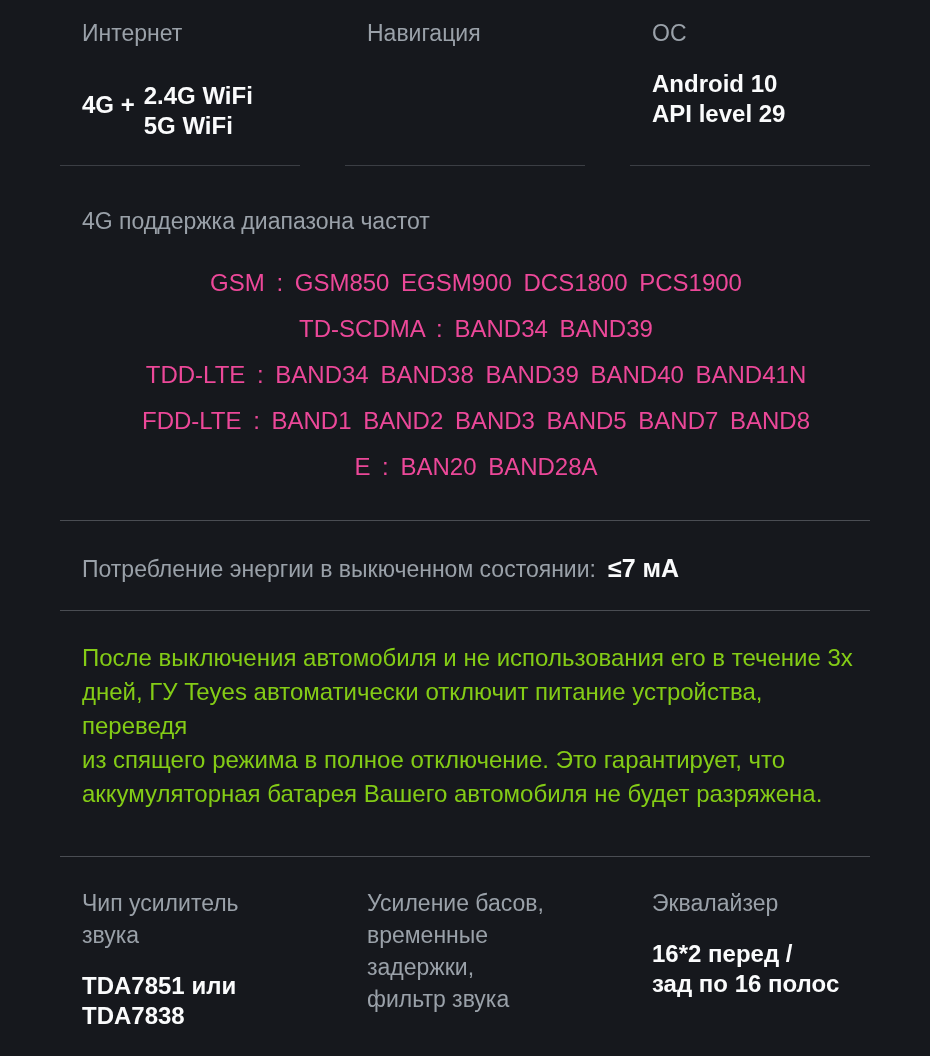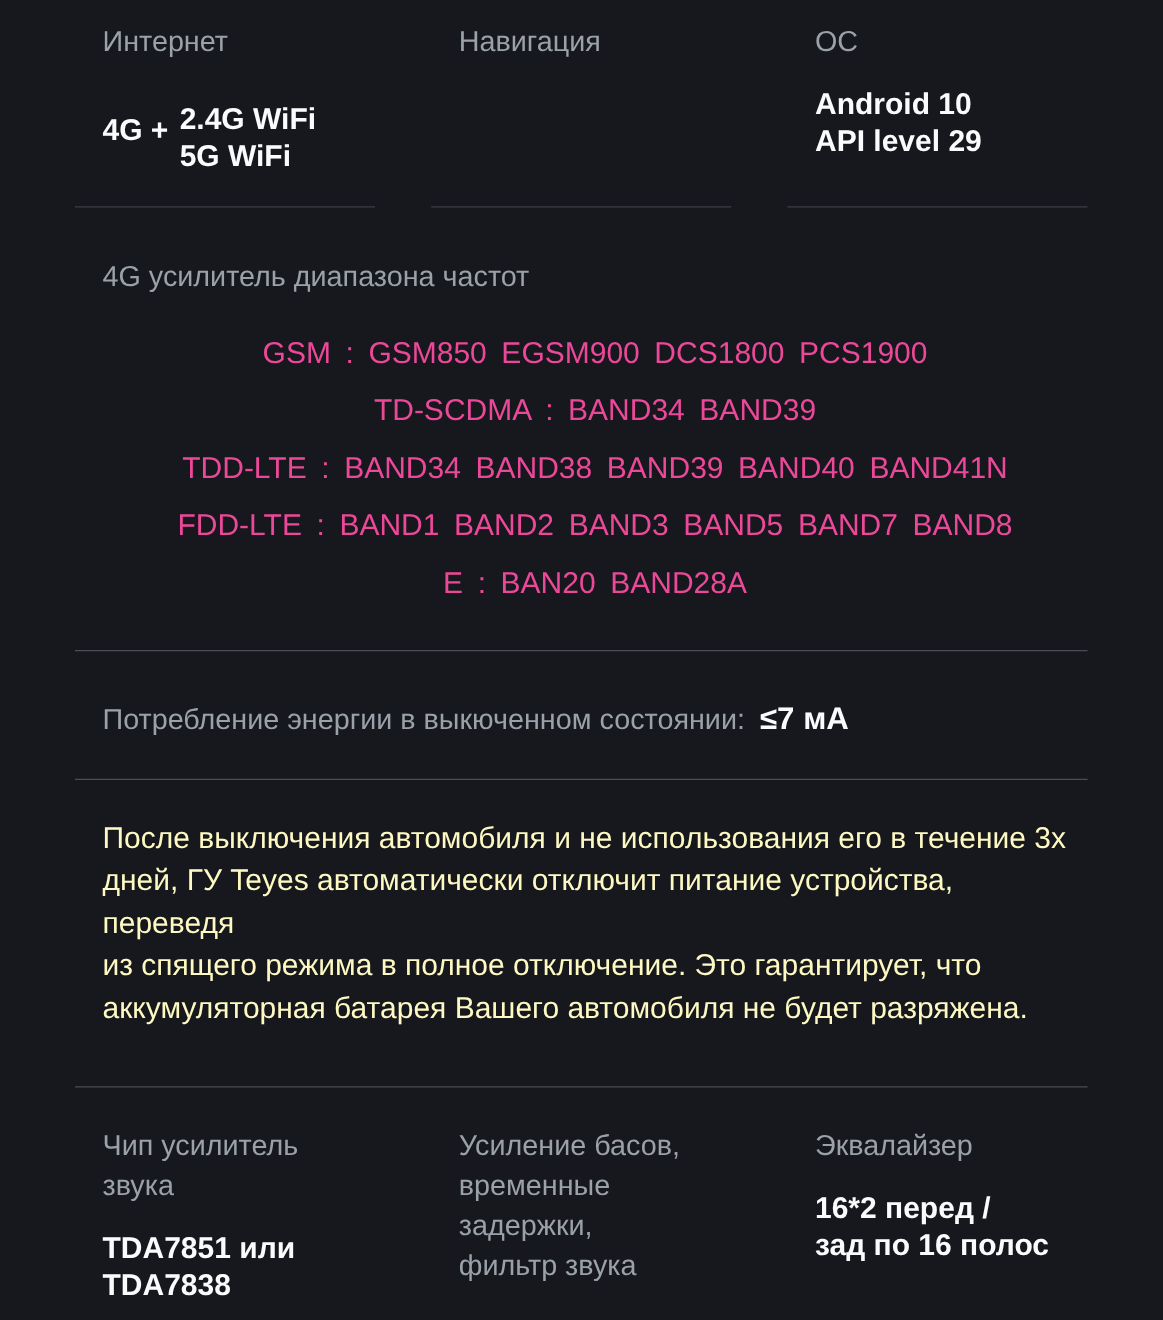--- a/index.html
+++ b/index.html
@@ -87,33 +87,33 @@
     margin: 0;
   }
   .divider-1 { margin-top: 39px; }
   .divider-2 { margin-top: 28px; }
   .divider-3 { margin-top: 45px; }
   
   .power-line {
     margin-top: 34px;
     margin-bottom: 20px;
     font-size: 23px;
-    line-height: 40px;
+    line-height: 26px;
   }
   .power-label { color: #9aa1a9; }
   .power-value {
     color: #fafbfc;
     font-weight: 700;
     font-size: 25px;
     margin-left: 12px;
   }
   
   .note {
     margin: 30px 0 0 0;
-    color: #fef9c3;
+    color: #84cc16;
     font-size: 24px;
     line-height: 34px;
     white-space: pre-line;
   }
   
   .bottom-grid { margin-top: 30px; }
   .spec-cell.bottom .spec-label { line-height: 32px; }
   .spec-cell.bottom .spec-value { margin-top: 20px; }
 </style>
 </head>
@@ -141,21 +141,21 @@
       <div class="cell-inner">
         <div class="spec-label">ОС</div>
         <div class="spec-value">Android 10
 API level 29</div>
       </div>
     </div>
   </div>
 
   <div class="bands">
     <div class="cell-inner">
-      <div class="bands-title">4G усилитель диапазона частот</div>
+      <div class="bands-title">4G поддержка диапазона частот</div>
       <div class="band-rows">
         <div class="band-row">GSM : GSM850 EGSM900 DCS1800 PCS1900</div>
         <div class="band-row">TD-SCDMA : BAND34 BAND39</div>
         <div class="band-row">TDD-LTE : BAND34 BAND38 BAND39 BAND40 BAND41N</div>
         <div class="band-row">FDD-LTE : BAND1 BAND2 BAND3 BAND5 BAND7 BAND8</div>
         <div class="band-row">E : BAN20 BAND28A</div>
       </div>
     </div>
   </div>
 

